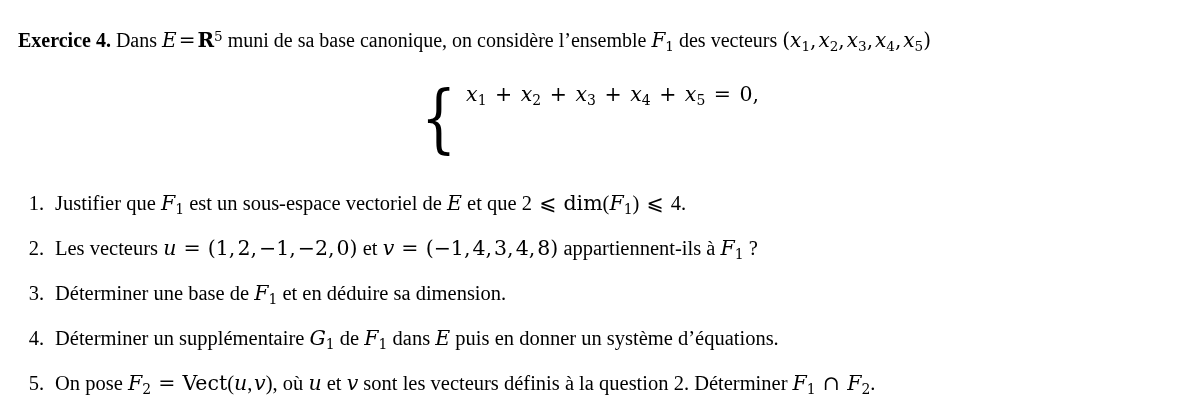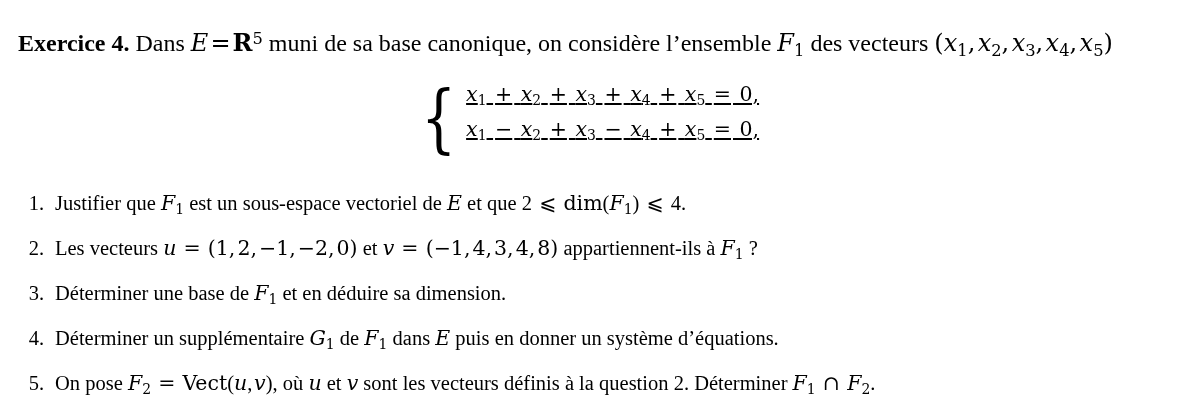--- a/index.html
+++ b/index.html
@@ -18,21 +18,21 @@
     position: relative;
     width: 1180px;
     height: 417px;
     padding: 0;
   }
   .intro {
     position: absolute;
     left: 18px;
     top: 26px;
     width: 1148px;
-    font-size: 24px;
+    font-size: 20px;
     line-height: 1.45;
   }
   .ex-title {
     font-weight: bold;
   }
   .math {
     font-family: "DejaVu Serif", serif;
     font-style: italic;
   }
   .mathup {
@@ -73,23 +73,22 @@
     line-height: 76px;
     font-family: "DejaVu Serif", serif;
     display: flex;
     align-items: center;
     margin-right: 4px;
     transform: scaleX(0.75);
     transform-origin: center;
   }
   .eqs {
     display: flex;
-    flex-direction: column;
-    justify-content: flex-start;
-    text-decoration: underline;
+    flex-direction: row;
+    justify-content: flex-end;
   }
   .eq {
     font-size: 20.5px;
     line-height: 29px;
     white-space: nowrap;
     font-family: "DejaVu Serif", serif;
   }
   .eq.indent {
     text-align: right;
     padding-right: 2px;
@@ -127,23 +126,20 @@
     <span class="ex-title">Exercice 4.</span>
     <span> Dans </span><span class="math">E</span><span class="op">=</span><span class="bb">R</span><sup>5</sup><span> muni de sa base canonique, on considère l’ensemble </span><span class="math">F<sub>1</sub></span><span> des vecteurs </span><span class="mathup">(<span class="math">x<sub>1</sub></span>, <span class="math">x<sub>2</sub></span>, <span class="math">x<sub>3</sub></span>, <span class="math">x<sub>4</sub></span>, <span class="math">x<sub>5</sub></span>)</span><br>
   </div>
 
   <div class="system">
     <div class="brace">{</div>
     <div class="eqs">
       <div class="eq">
         <span class="math">x<sub>1</sub></span> <span class="op">+</span> <span class="math">x<sub>2</sub></span> <span class="op">+</span> <span class="math">x<sub>3</sub></span> <span class="op">+</span> <span class="math">x<sub>4</sub></span> <span class="op">+</span> <span class="math">x<sub>5</sub></span> <span class="op">=</span> 0,
       </div>
-      <div class="eq">
-        <span class="math">x<sub>1</sub></span> <span class="op">−</span> <span class="math">x<sub>2</sub></span> <span class="op">+</span> <span class="math">x<sub>3</sub></span> <span class="op">−</span> <span class="math">x<sub>4</sub></span> <span class="op">+</span> <span class="math">x<sub>5</sub></span> <span class="op">=</span> 0,
-      </div>
     </div>
   </div>
 
   <div class="items">
 
     <div class="item">
       <span class="item-num">1.</span>
       <span class="item-text">Justifier que <span class="math">F<sub>1</sub></span> est un sous-espace vectoriel de <span class="math">E</span> et que 2 <span class="op">⩽</span> <span class="mathup">dim</span>(<span class="math">F<sub>1</sub></span>) <span class="op">⩽</span> 4.</span>
     </div>
 

